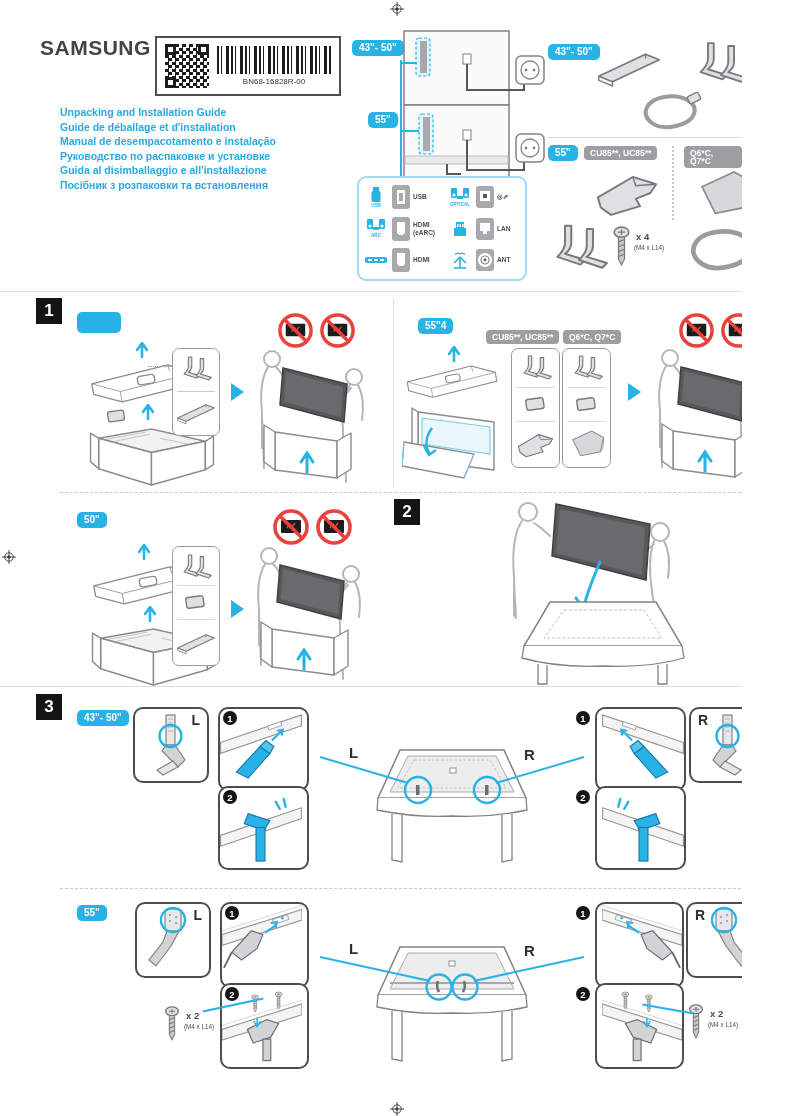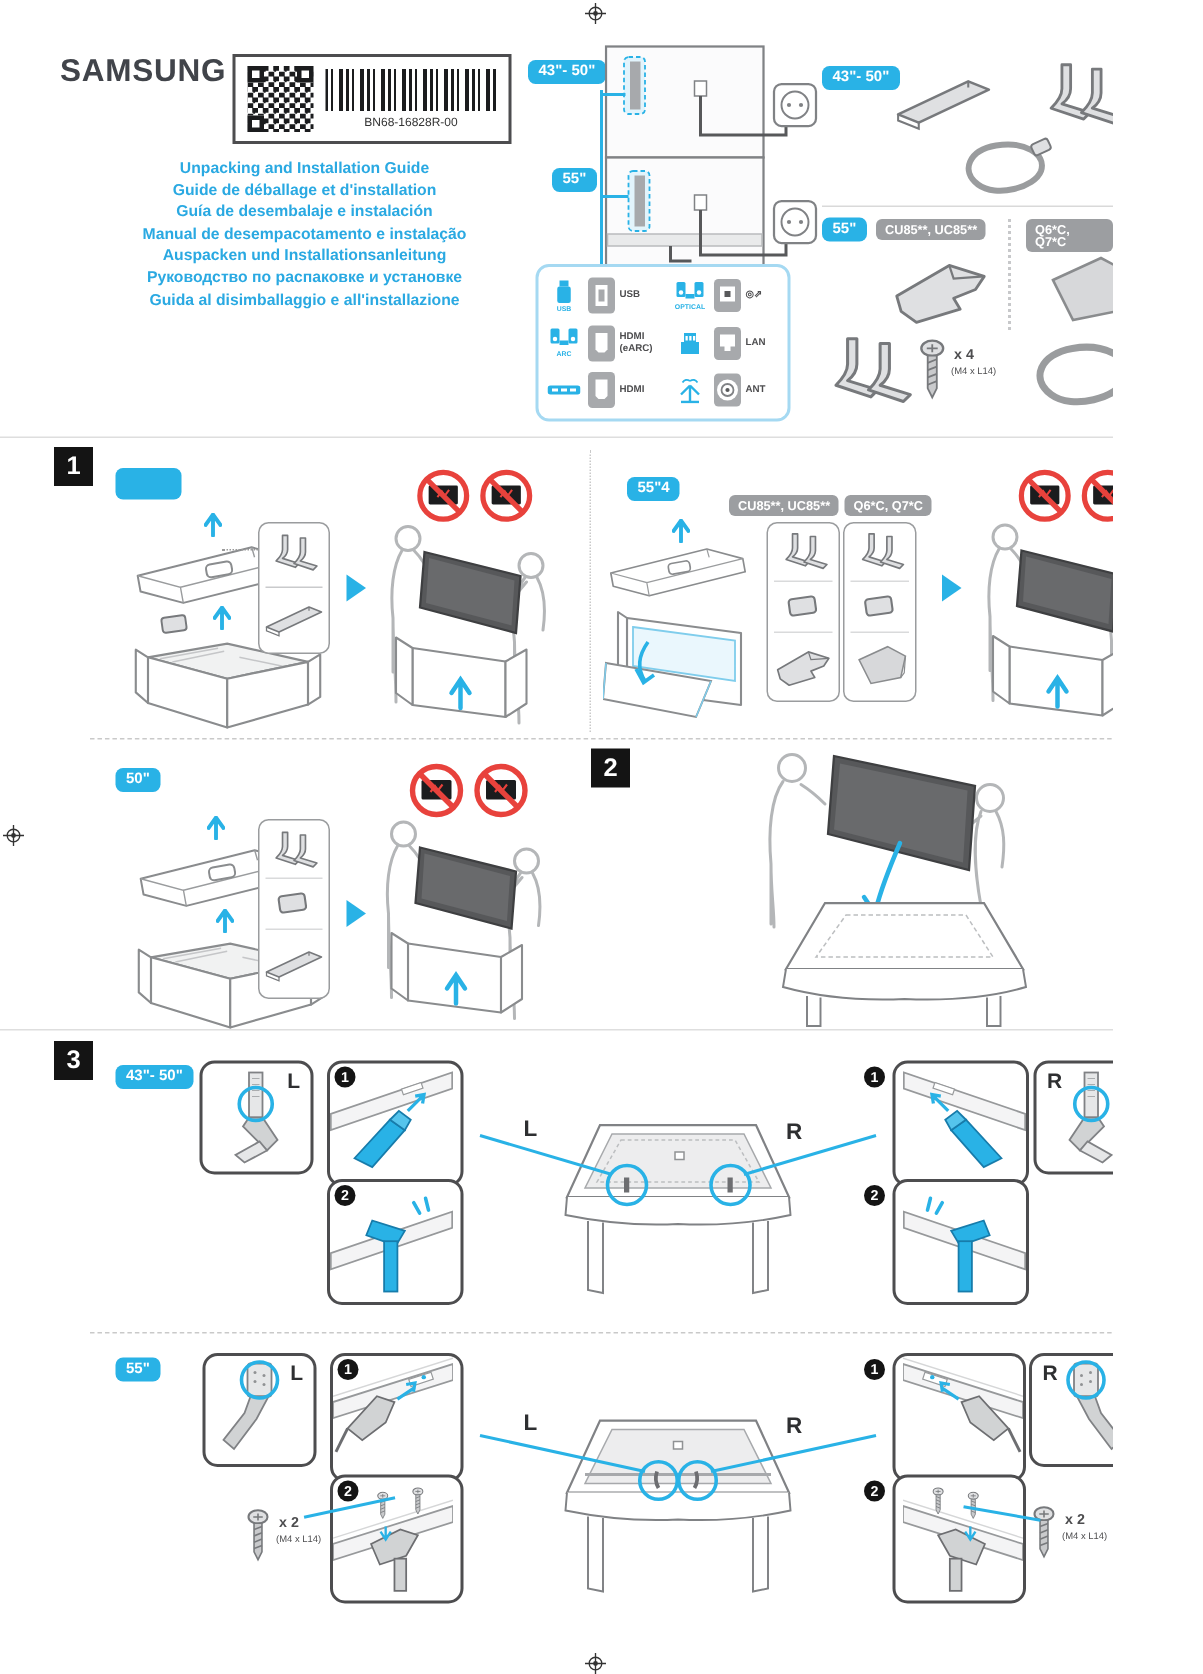--- a/index.html
+++ b/index.html
@@ -1,21 +1,21 @@
 <!DOCTYPE html>
 <html><head>
 <meta charset="utf-8">
 <style>
   html,body{margin:0;padding:0;background:#fff;}
   .page{position:relative;width:742px;height:1116px;background:#fff;overflow:hidden;
         font-family:"Liberation Sans",sans-serif;color:#4d4d4f;}
   .abs{position:absolute;}
   .t{position:absolute;white-space:nowrap;}
   .brand{font-weight:bold;font-size:21px;letter-spacing:.5px;color:#41444a;}
-  .titles{position:absolute;text-align:center;font-weight:bold;font-size:10.5px;line-height:14.6px;color:#2aa9e2;}
+  .titles{position:absolute;text-align:left;font-weight:bold;font-size:10.5px;line-height:14.6px;color:#2aa9e2;}
   .badge-blue{position:absolute;background:#29b2e6;color:#fff;font-weight:bold;font-size:10px;
               padding:3px 7px;border-radius:5px;line-height:1;}
   .badge-blue.blank{min-width:30px;min-height:15px;}
   .badge-gray{position:absolute;background:#9c9ea1;color:#fff;font-weight:bold;font-size:8.5px;
               padding:2.5px 6px;border-radius:4px;line-height:1;}
   .stepnum{position:absolute;width:26px;height:26px;background:#141414;color:#fff;font-weight:bold;
            font-size:17px;display:flex;align-items:center;justify-content:center;}
   .substep{position:absolute;width:14px;height:14px;background:#141414;color:#fff;border-radius:50%;
            font-size:9.5px;font-weight:bold;display:flex;align-items:center;justify-content:center;z-index:3;}
   .hline{position:absolute;height:1px;background:#dedede;}
@@ -198,25 +198,24 @@
         <i style="right:0;top:0"></i>
         <i style="left:0;bottom:0"></i>
     </div>
     <div class="barcode" style="left:60px;top:8px;width:114px;height:28px"></div>
     <div class="partnum" style="left:60px;top:39px;width:114px">BN68-16828R-00</div>
   </div>
 
   <div class="titles" style="left:60px;top:105px;width:286px">
     <div>Unpacking and Installation Guide</div>
     <div>Guide de déballage et d'installation</div>
-    <div>Guía de desembalaje e instalación</div>
     <div>Manual de desempacotamento e instalação</div>
-    <div>Auspacken und Installationsanleitung</div>
     <div>Руководство по распаковке и установке</div>
     <div>Guida al disimballaggio e all'installazione</div>
+    <div>Посібник з розпаковки та встановлення</div>
   </div>
 
   <div class="badge-blue" style="left:352px;top:40px">43"- 50"</div>
   <svg class="abs" style="left:403px;top:30px" width="146" height="80">
     <rect x="1" y="1" width="105" height="74" fill="#fbfbfc" stroke="#808285" stroke-width="1.5"></rect>
     <rect x="13" y="8" width="14" height="38" rx="3" fill="#e2f4fc" stroke="#29b2e6" stroke-width="1.2" stroke-dasharray="3,2"></rect>
     <rect x="17" y="11" width="7" height="32" fill="#a7a9ac"></rect>
     <rect x="60" y="24" width="8" height="10" fill="#fff" stroke="#808285"></rect>
     <path d="M64 34 V60 H121 V52" fill="none" stroke="#57585a" stroke-width="2"></path>
     <g>

